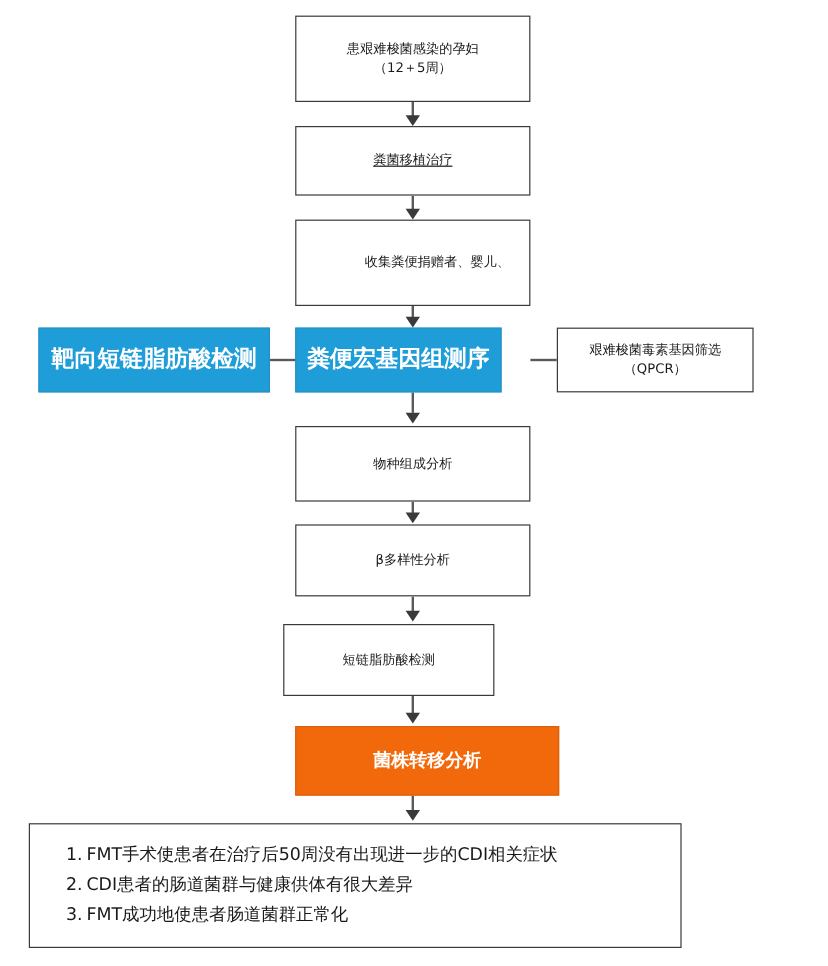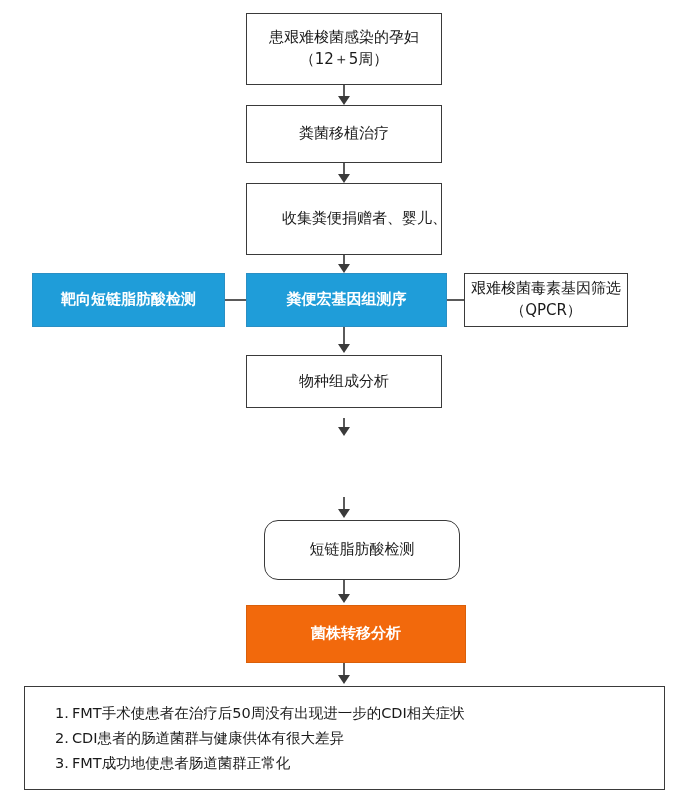--- a/index.html
+++ b/index.html
@@ -23,27 +23,27 @@
     display: flex;
     align-items: center;
     justify-content: center;
     text-align: center;
     line-height: 1.45;
   }
   .node-plain {
     background: #ffffff;
     border: 1.4px solid #3a3a3a;
     color: #1a1a1a;
-    font-size: 15px;
+    font-size: 11px;
   }
   .node-blue {
     background: #1f9dd9;
     border: 1.4px solid #2a8fc4;
     color: #ffffff;
-    font-size: 15px;
+    font-size: 19px;
     font-weight: bold;
   }
   .node-orange {
     background: #f2690c;
     border: 1.4px solid #d95f0a;
     color: #ffffff;
     font-size: 15px;
     font-weight: bold;
   }
   .node-summary {
@@ -115,59 +115,62 @@
   <div class="vline" style="left:343px; top:663px; height:14px;"></div>
   <div class="arrowhead" style="left:338px; top:675px;"></div>
 
   <div class="node node-plain" style="left:246px; top:13px; width:196px; height:72px;">
     <div>
       <div class="cellline">患艰难梭菌感染的孕妇</div>
       <div class="cellline">（12＋5周）</div>
     </div>
   </div>
 
-  <div class="node node-plain" style="left:246px; top:105px; width:196px; height:58px;">
+  <div class="node node-plain" style="left:246px; top:105px; width:196px; height:58px;text-decoration:underline;">
     <div class="cellline">粪菌移植治疗</div>
   </div>
 
   <div class="node node-plain" style="left:246px; top:183px; width:196px; height:72px;padding-left:41px;">
     <div>
       <div class="cellline">收集粪便捐赠者、婴儿、</div>
     </div>
   </div>
 
   <div class="node node-blue" style="left:32px; top:273px; width:193px; height:54px;">
     <div class="cellline">靶向短链脂肪酸检测</div>
   </div>
 
-  <div class="node node-blue" style="left:246px; top:273px; width:201px; height:54px;">
+  <div class="node node-blue" style="left:246px; top:273px; width:172px; height:54px;">
     <div class="cellline">粪便宏基因组测序</div>
   </div>
 
   <div class="node node-plain" style="left:464px; top:273px; width:164px; height:54px;">
     <div>
       <div class="cellline">艰难梭菌毒素基因筛选</div>
       <div class="cellline">（QPCR）</div>
     </div>
   </div>
 
-  <div class="node node-plain" style="left:246px; top:355px; width:196px; height:53px;">
+  <div class="node node-plain" style="left:246px; top:355px; width:196px; height:63px;">
     <div class="cellline">物种组成分析</div>
   </div>
 
+  <div class="node node-plain" style="left:246px; top:437px; width:196px; height:60px;">
+    <div class="cellline">β多样性分析</div>
+  </div>
 
-  <div class="node node-plain" style="left:264px; top:520px; width:196px; height:60px;border-radius:14px;">
+  <div class="node node-plain" style="left:236px; top:520px; width:176px; height:60px;">
     <div class="cellline">短链脂肪酸检测</div>
   </div>
 
   <div class="node node-orange" style="left:246px; top:605px; width:220px; height:58px;">
     <div class="cellline">菌株转移分析</div>
   </div>
 
-  <div class="node node-summary" style="left:24px; top:686px; width:641px; height:104px;">
+  <div class="node node-summary" style="left:24px; top:686px; width:544px; height:104px;">
     <div class="line">
       <span class="num">1.</span><span>FMT手术使患者在治疗后50周没有出现进一步的CDI相关症状</span>
     </div>
     <div class="line">
       <span class="num">2.</span><span>CDI患者的肠道菌群与健康供体有很大差异</span>
     </div>
     <div class="line">
       <span class="num">3.</span><span>FMT成功地使患者肠道菌群正常化</span>
     </div>
   </div>

